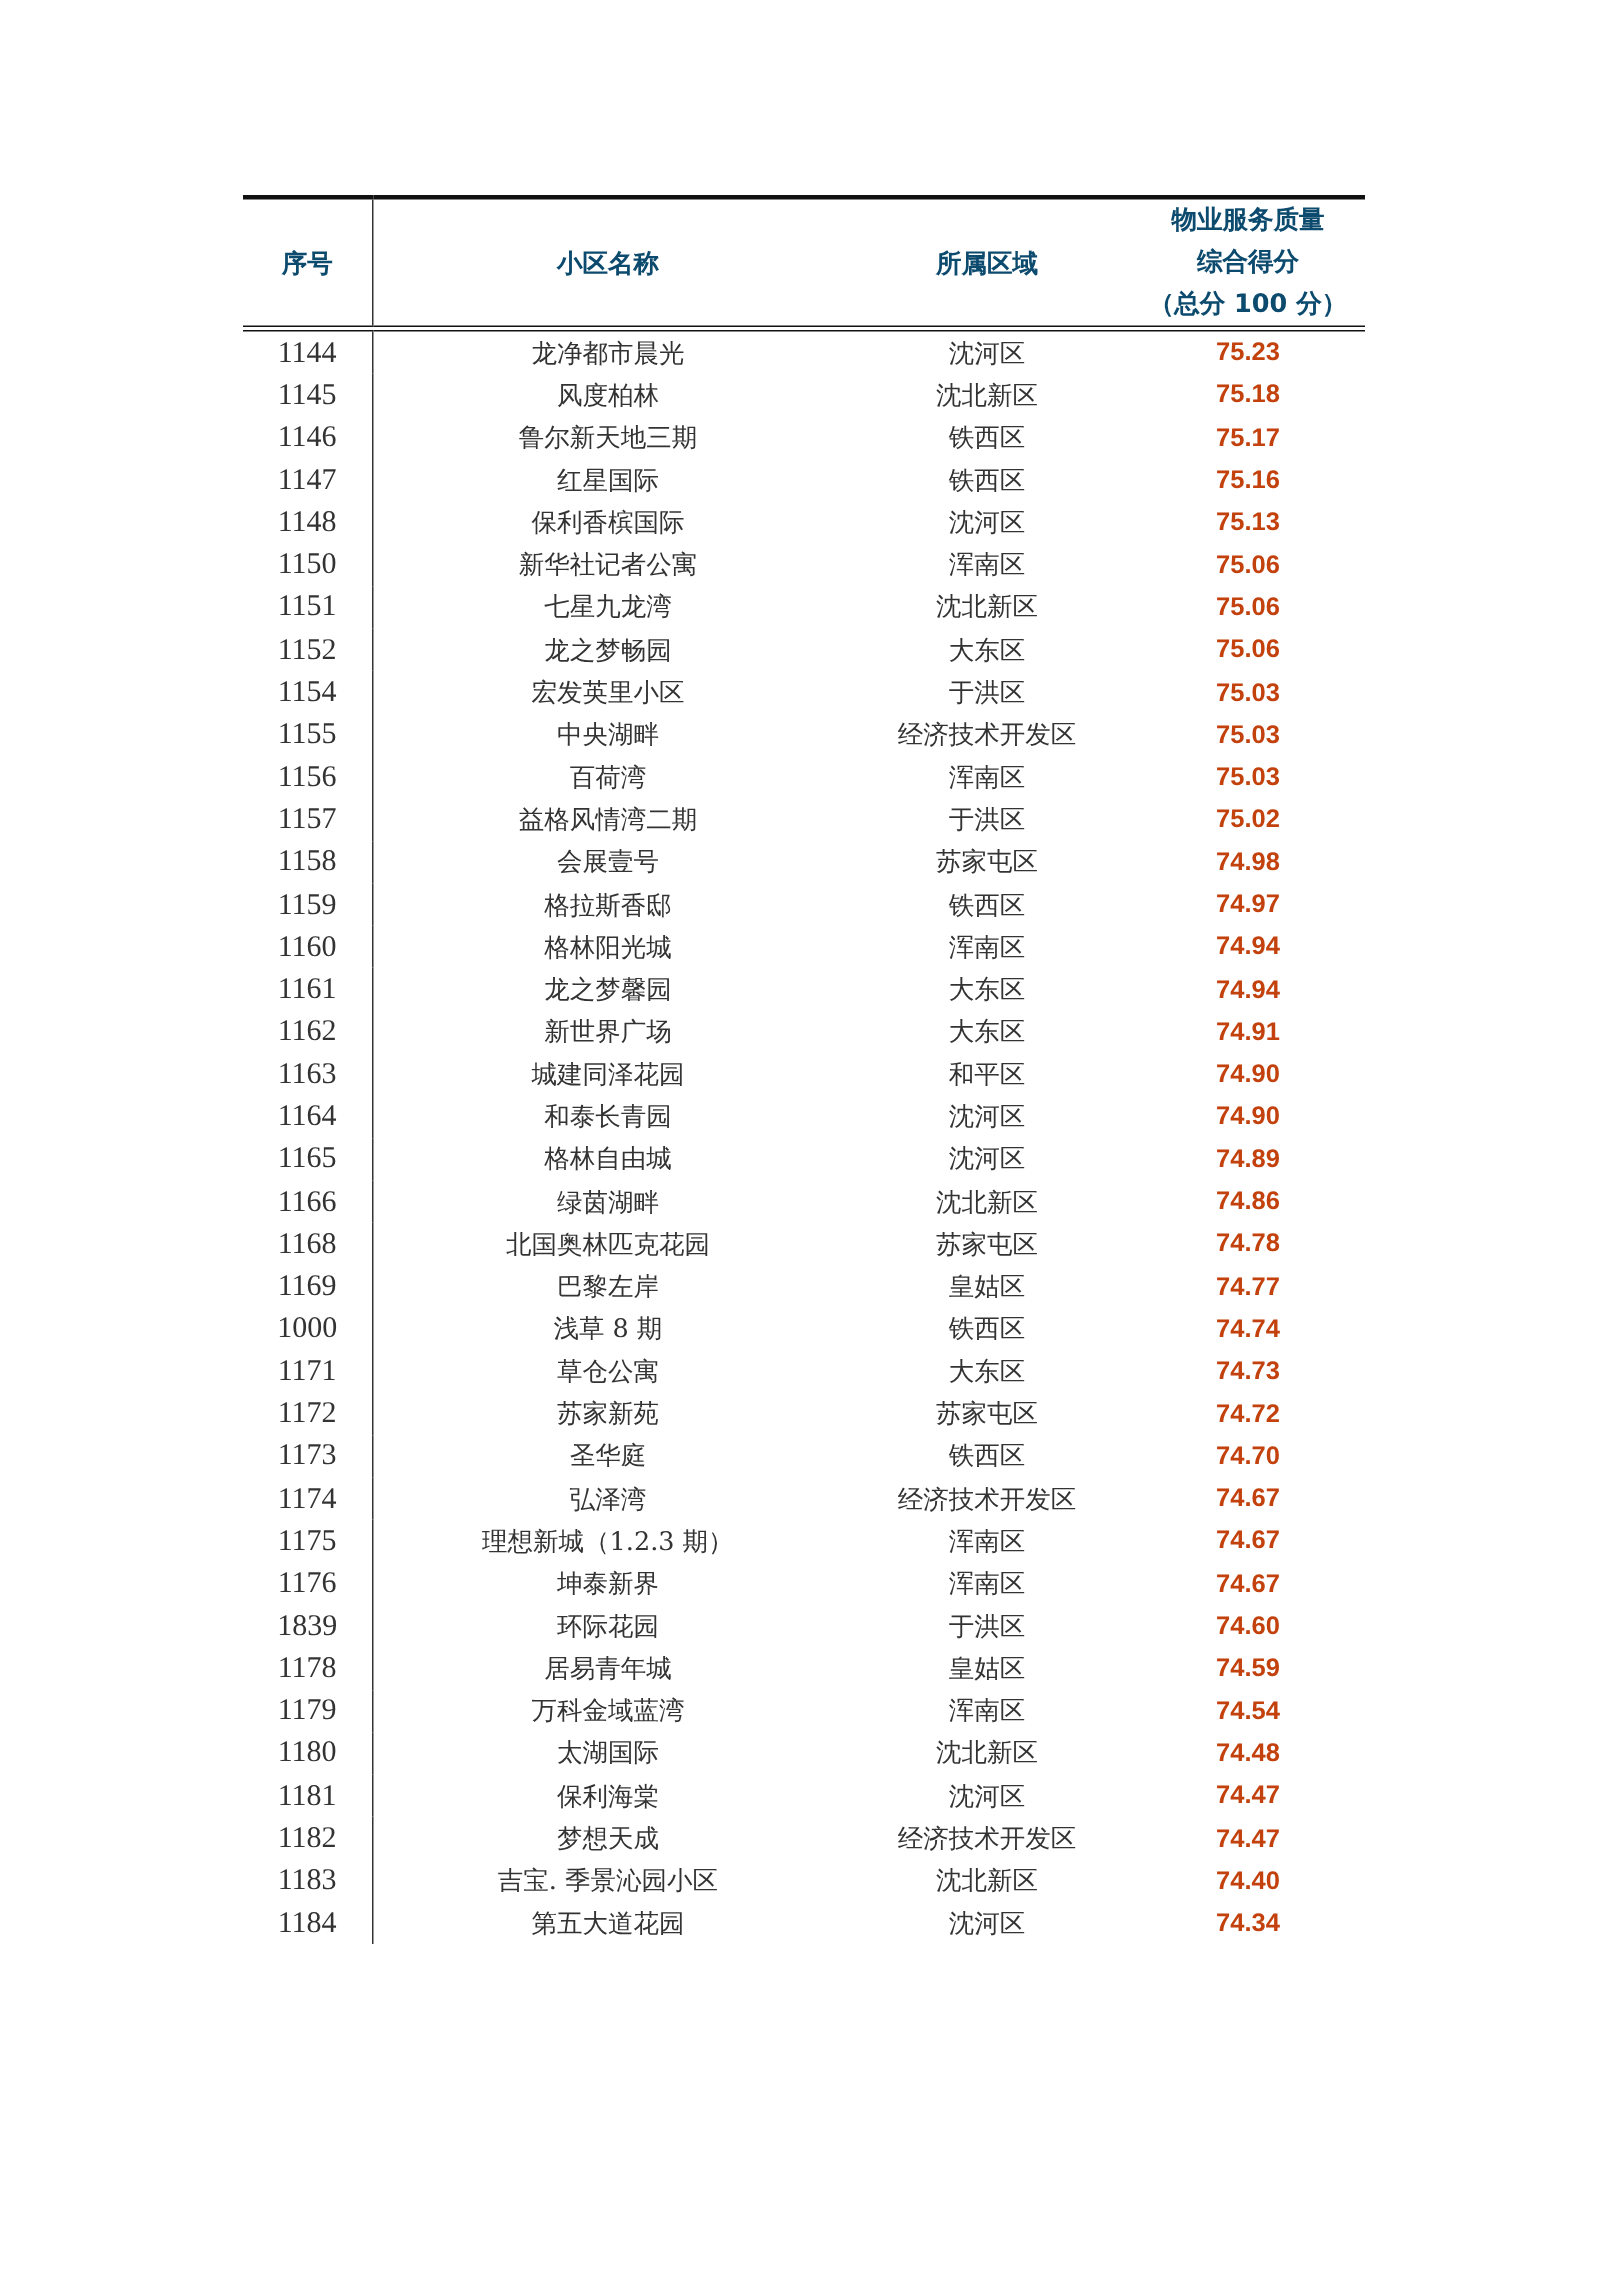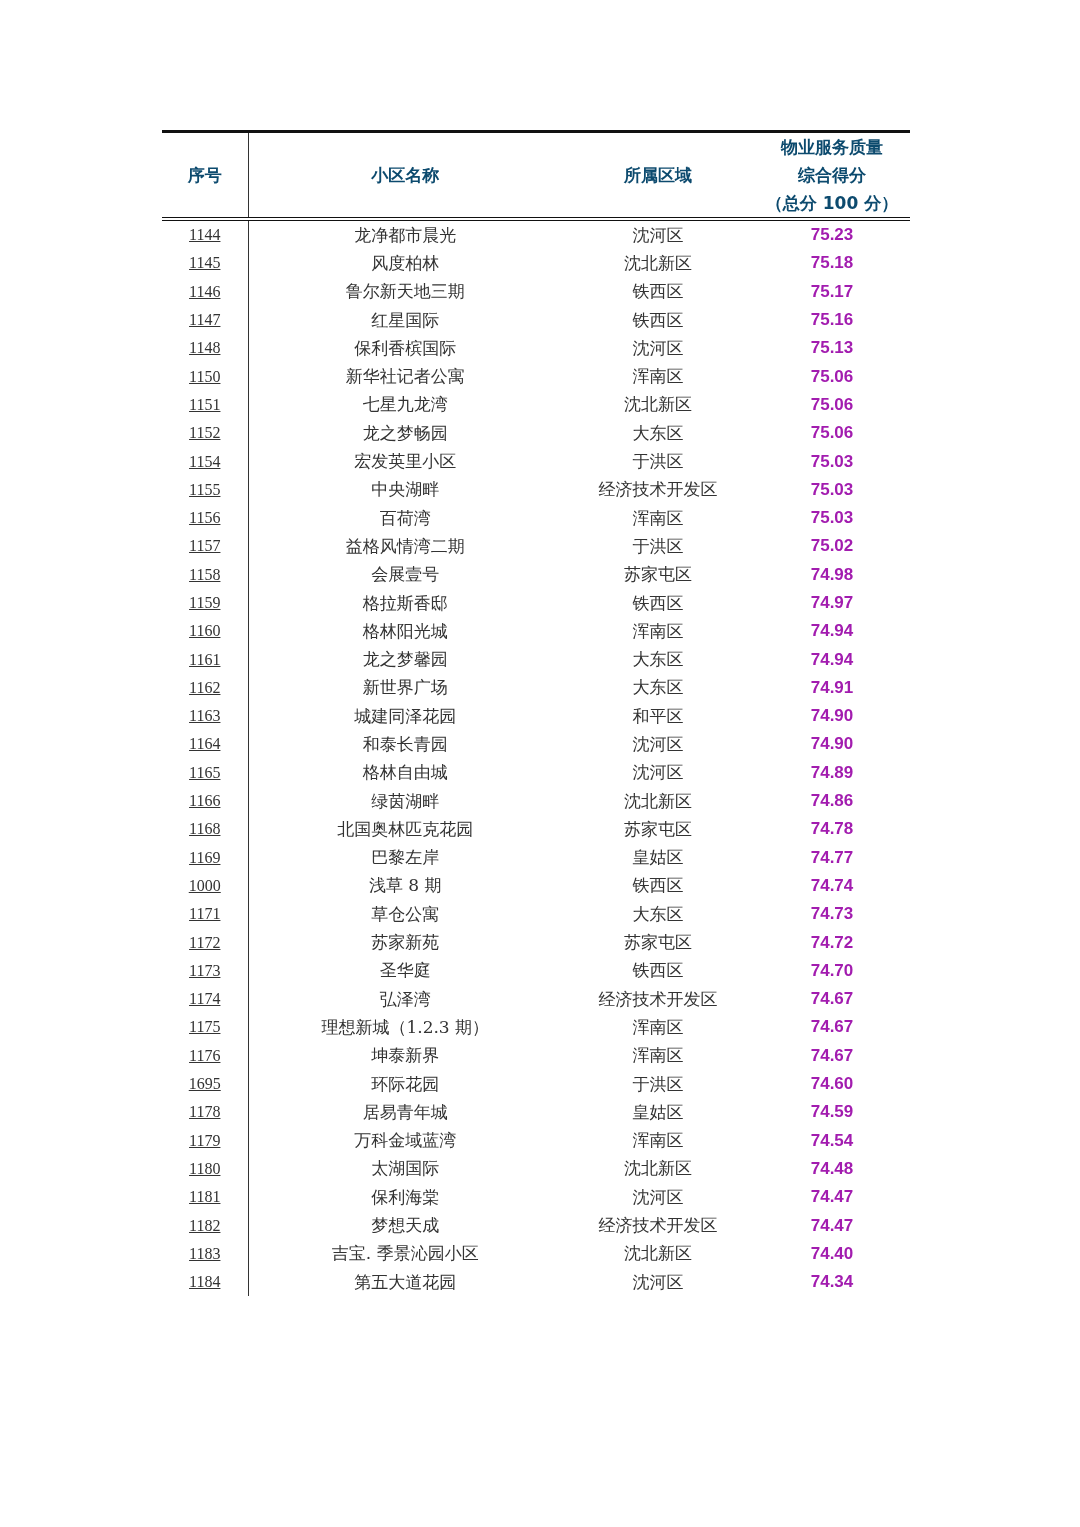--- a/index.html
+++ b/index.html
@@ -18,22 +18,22 @@
     .tbl thead tr { height: 86px; }
     .tbl thead th {
       font-family: "DejaVu Sans", "Liberation Sans", sans-serif;
       font-weight: bold; font-size: 17px; text-align: center; vertical-align: middle;
       border-top: 3px solid #111; border-bottom: 4px double #111; padding: 0;
       color: #0c4a6e;
     }
     .tbl thead th.h4 { line-height: 28px; }
     .tbl td { height: 28.3px; padding: 0; text-align: center; font-size: 17px; vertical-align: middle; }
     .tbl td.c1, .tbl th.c1 { border-right: 1.5px solid #333; text-align: center; }
-    .tbl td.idx { font-family: "Liberation Serif", "DejaVu Serif", serif; font-size: 16px; color: #333; text-decoration: underline; }
-    .tbl td.score { font-family: "Liberation Sans", "DejaVu Sans", sans-serif; font-weight: bold; font-size: 17px; color: #a21caf; }
+    .tbl td.idx { font-family: "Liberation Serif", "DejaVu Serif", serif; font-size: 20px; color: #333; }
+    .tbl td.score { font-family: "Liberation Sans", "DejaVu Sans", sans-serif; font-weight: bold; font-size: 17px; color: #c2410c; }
     .tbl td.name, .tbl td.district { color: #333; }
   </style>
 </head>
 <body>
 
 <div class="page">
   <table class="tbl">
     <colgroup>
         <col class="c1">
         <col class="c2">
@@ -227,21 +227,21 @@
           <td class="district">浑南区</td>
           <td class="score">74.67</td>
         </tr>
         <tr>
           <td class="c1 idx">1176</td>
           <td class="name">坤泰新界</td>
           <td class="district">浑南区</td>
           <td class="score">74.67</td>
         </tr>
         <tr>
-          <td class="c1 idx">1695</td>
+          <td class="c1 idx">1839</td>
           <td class="name">环际花园</td>
           <td class="district">于洪区</td>
           <td class="score">74.60</td>
         </tr>
         <tr>
           <td class="c1 idx">1178</td>
           <td class="name">居易青年城</td>
           <td class="district">皇姑区</td>
           <td class="score">74.59</td>
         </tr>

